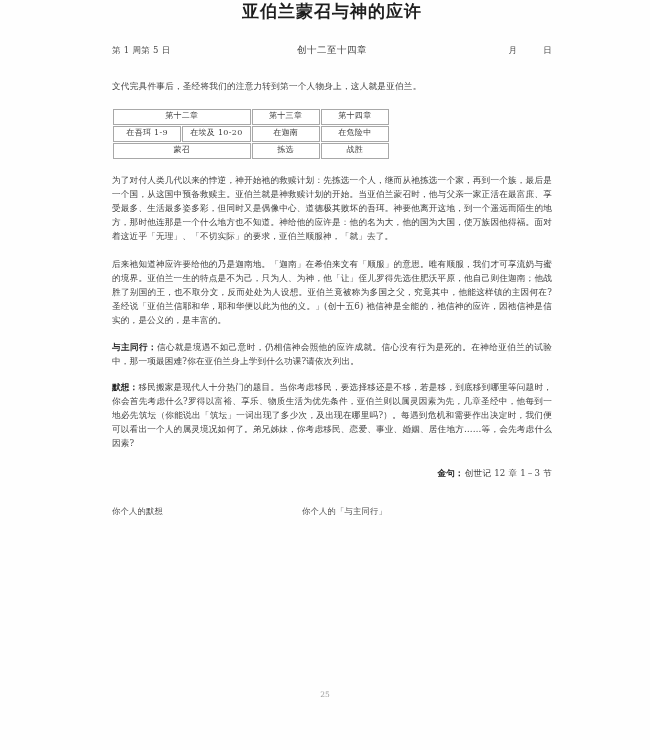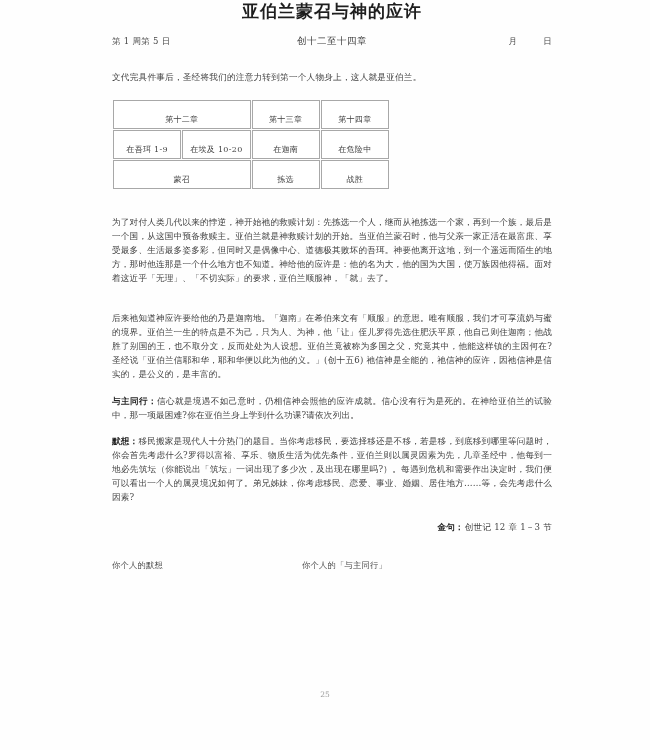--- a/index.html
+++ b/index.html
@@ -36,21 +36,21 @@
     font-size: 17px;
     font-weight: bold;
     color: #1e1e1e;
     letter-spacing: 1px;
     margin: 0;
     line-height: 1.3;
   }
   .header-row {
     display: flex;
     align-items: baseline;
-    margin-top: 13px;
+    margin-top: 22px;
     font-size: 8.5px;
     color: #4a4a4a;
   }
   .header-left   { width: 120px; text-align: left; letter-spacing: 0.3px; }
   .header-center { flex: 1; text-align: center; font-size: 9.5px; letter-spacing: 0.5px; color:#3a3a3a;}
   .header-right  { width: 120px; text-align: right; letter-spacing: 0.3px; }
   .header-right .dm { display: inline-block; }
   .header-right .dm.month { margin-right: 26px; }
 
   
@@ -71,29 +71,29 @@
     border-collapse: separate;
     border-spacing: 1px;
     width: 278px;
     table-layout: fixed;
     font-size: 8px;
     color: #3f3f3f;
   }
   table.chapter-table td {
     border: 1px solid #a8a8a8;
     text-align: center;
-    padding: 13px 0 3px 0;
+    padding: 0 0 3px 0;
     height: 11px;
     letter-spacing: 0.3px;
     background: #ffffff;
   }
 
   
   .para {
-    margin-top: 26px;
+    margin-top: 14px;
     font-size: 8.6px;
     line-height: 1.62;
     text-align: justify;
     color: #3f3f3f;
     letter-spacing: 0.2px;
   }
   .para.tight { margin-top: 13px; }
   .lead {
     font-weight: bold;
     color: #1f1f1f;

